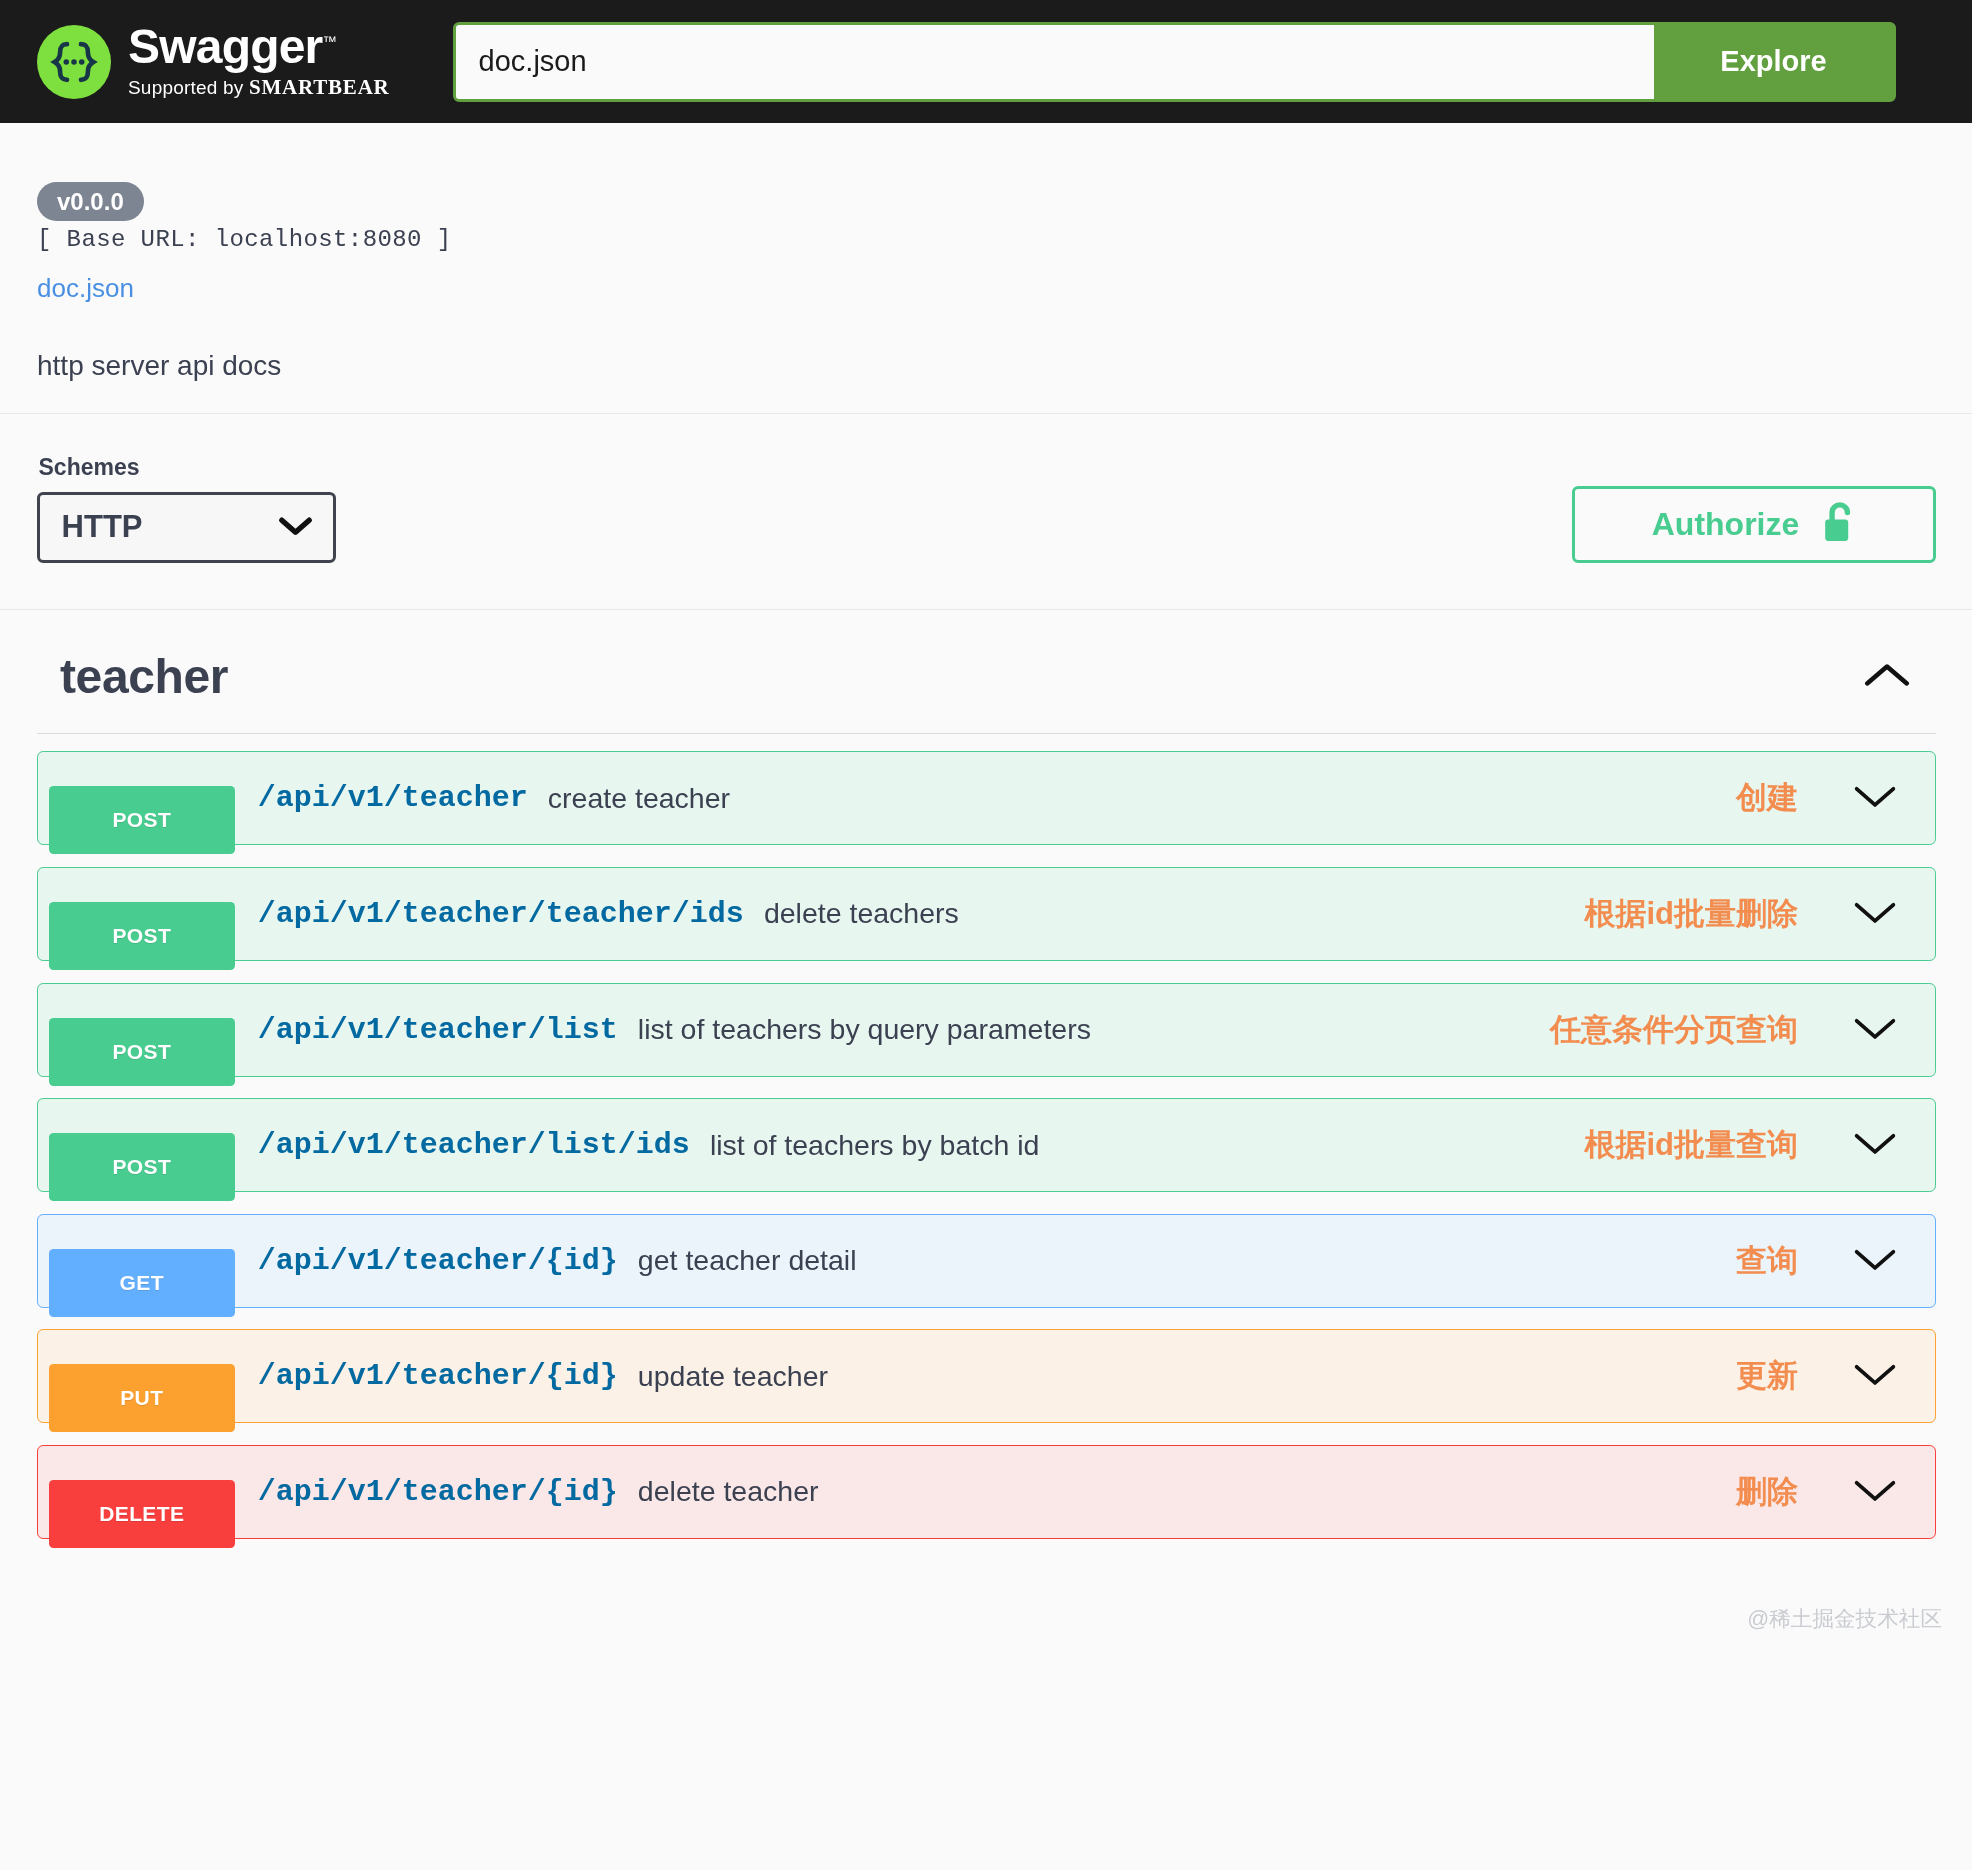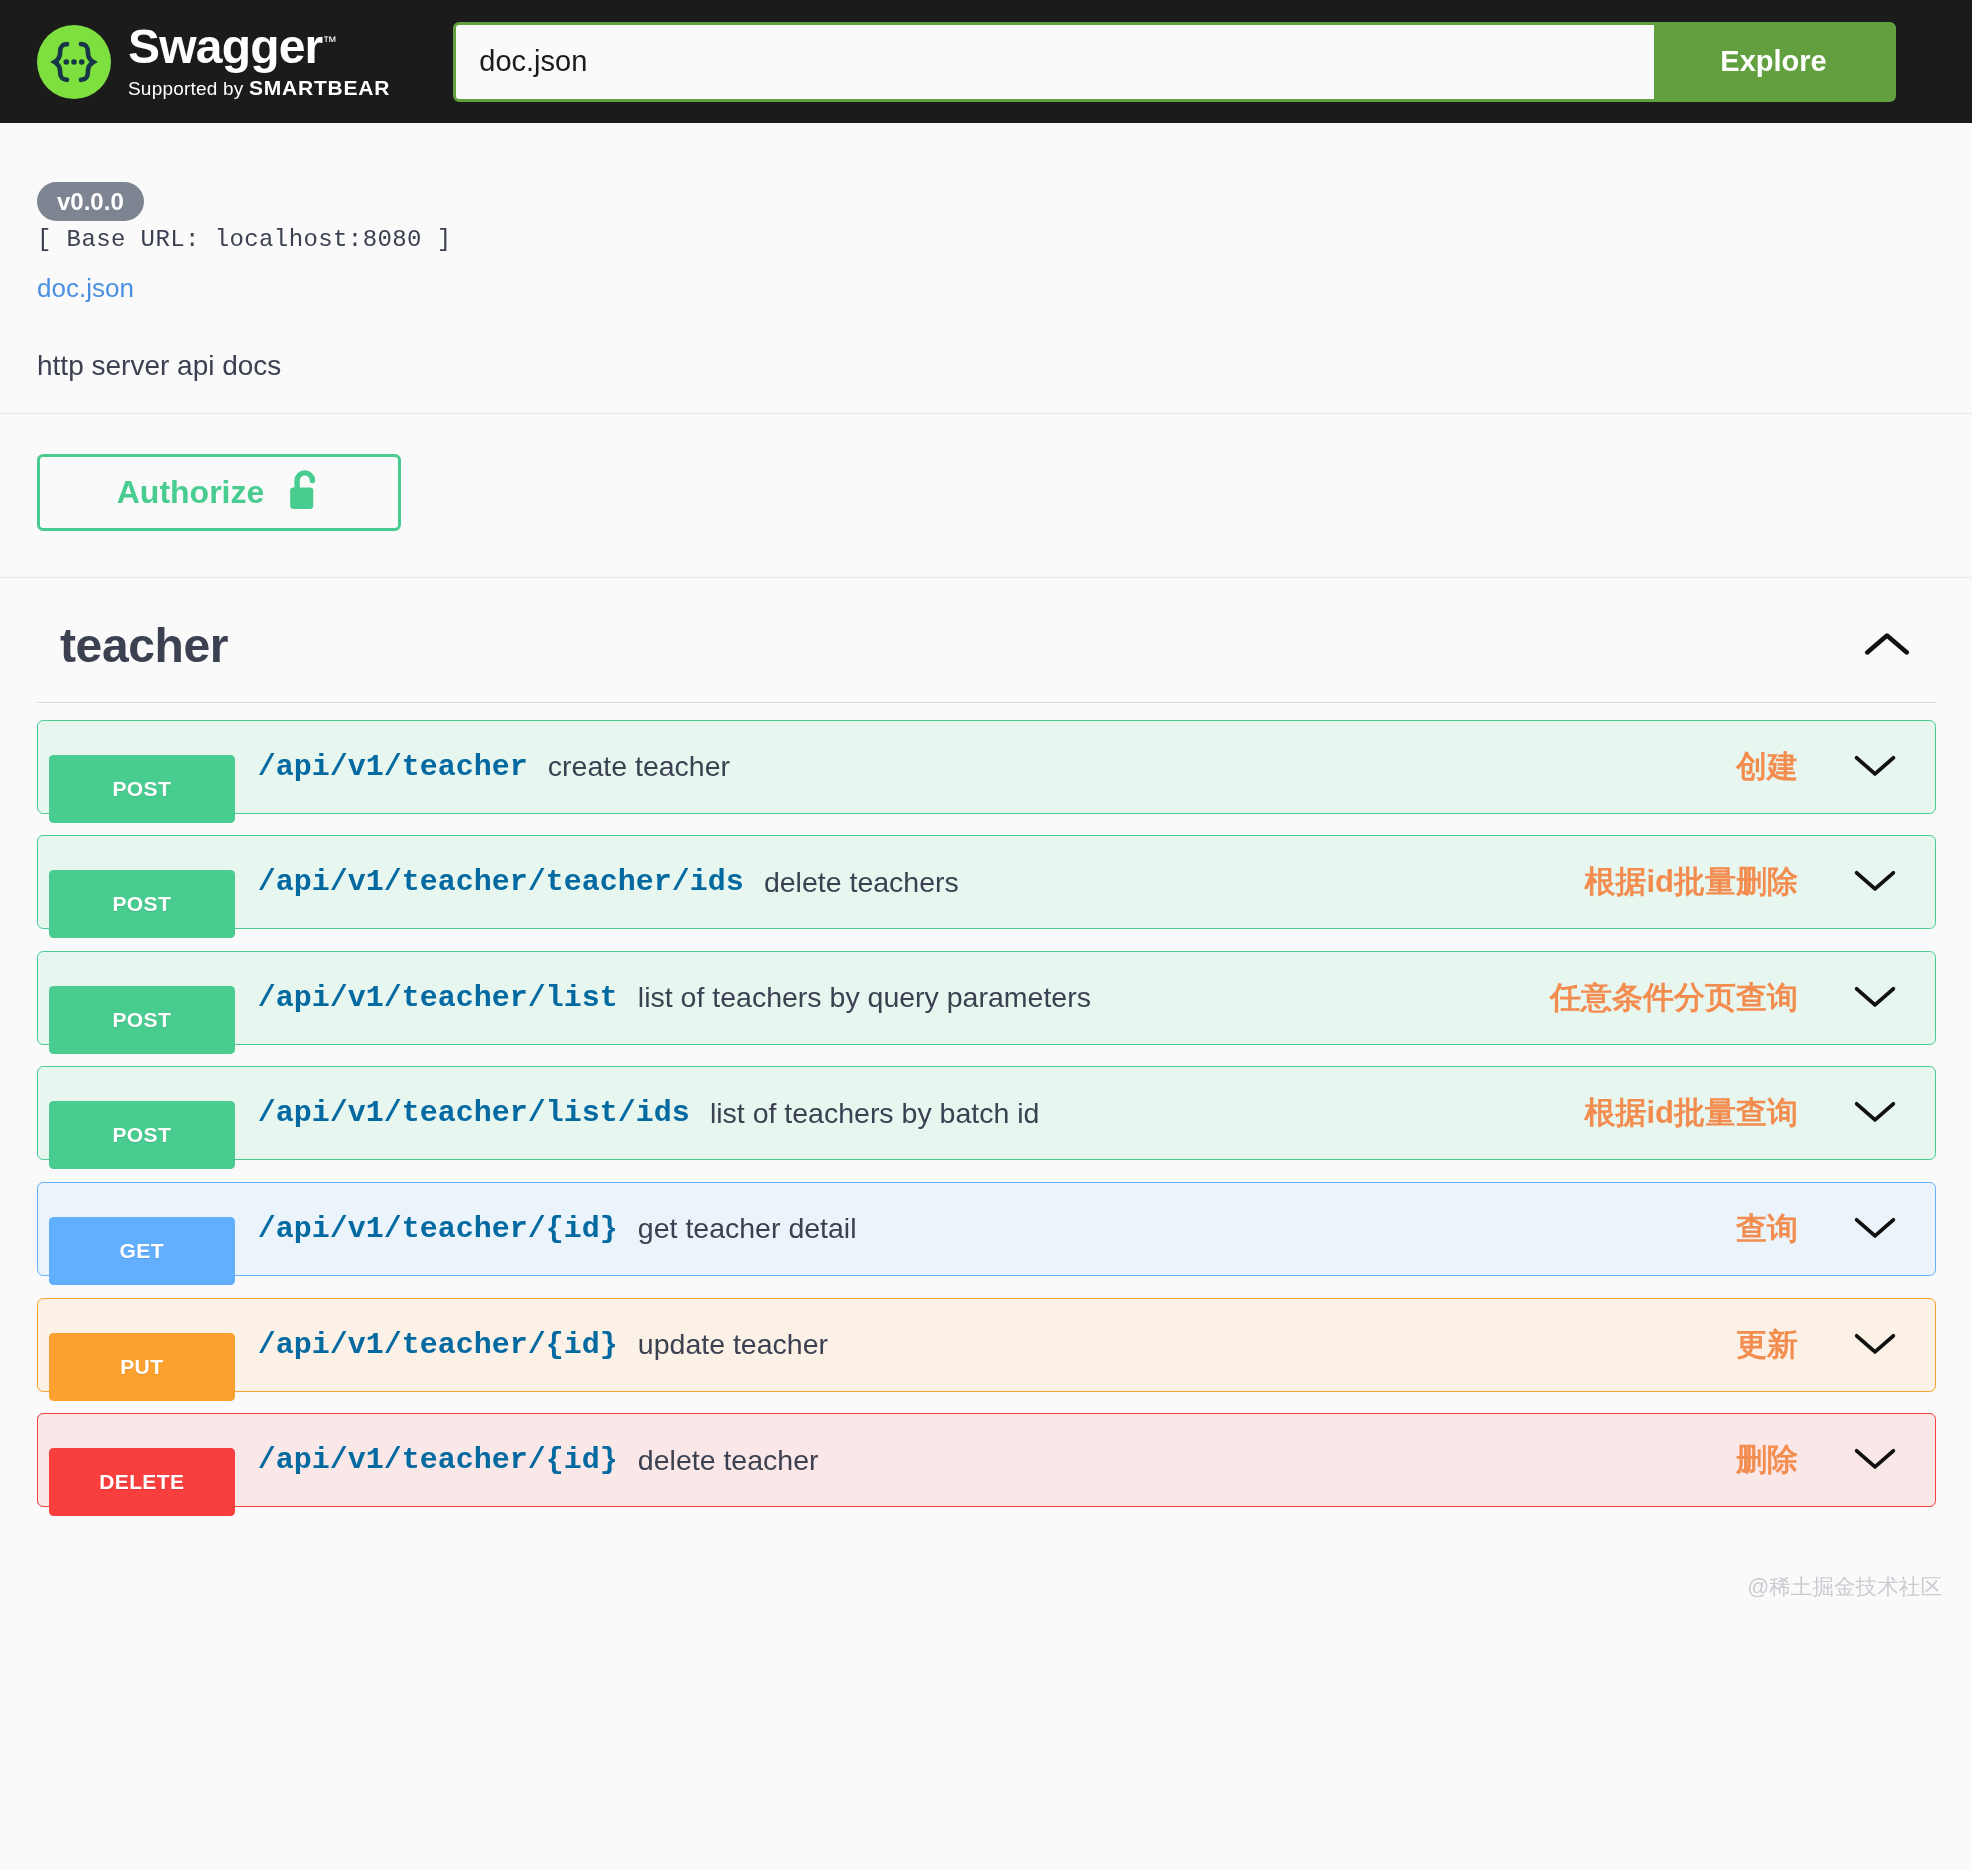--- a/index.html
+++ b/index.html
@@ -40,21 +40,21 @@
     font-size: 14px;
     vertical-align: super;
     font-weight: 400;
   }
   .logo-sub {
     color: #ffffff;
     font-size: 19px;
     margin-top: 4.6px;
     letter-spacing: 0.2px;
   }
-  .logo-sub .brand { font-weight: 600; letter-spacing: 0.8px; font-size: 21px; }
+  .logo-sub .brand { font-weight: 600; letter-spacing: 0.8px; font-size: 21px; font-family: Liberation Serif, serif; }
 
   .topbar-form {
     flex: 1;
     display: flex;
     align-items: center;
     margin-left: 63px;
     margin-right: 77px;
     height: 80px;
     border: 3.1px solid #62a03f;
     border-radius: 6.2px;
@@ -307,20 +307,31 @@
       <div class="version-badge">v0.0.0</div>
     </div>
     <div class="base-url">[ Base URL: localhost:8080 ]</div>
     <a class="doc-link" href="#">doc.json</a>
     <div class="api-desc">http server api docs</div>
   </div>
 </div>
 <div class="hr"></div>
 
 <div class="schemes-bar">
+  <div class="schemes-left">
+    <div class="schemes-label">Schemes</div>
+    <div class="schemes-select">
+      <span class="schemes-value">HTTP</span>
+      <span class="chev">
+        <svg width="35" height="23" viewBox="0 0 46 30" aria-hidden="true">
+          <polyline points="5,8 23,24 41,8" fill="none" stroke="#111111" stroke-width="7" stroke-linecap="round" stroke-linejoin="round"></polyline>
+        </svg>
+      </span>
+    </div>
+  </div>
 
   <div class="authorize-btn">
     <span class="authorize-label">Authorize</span>
     <span>
       <svg width="34" height="43" viewBox="0 0 44 56" aria-hidden="true">
         <path d="M13 24 V15 a10 10 0 0 1 20 0" fill="none" stroke="#49cc90" stroke-width="7" stroke-linecap="round"></path>
         <rect x="4" y="24" width="30" height="28" rx="4" fill="#49cc90"></rect>
       </svg>
     </span>
   </div>

